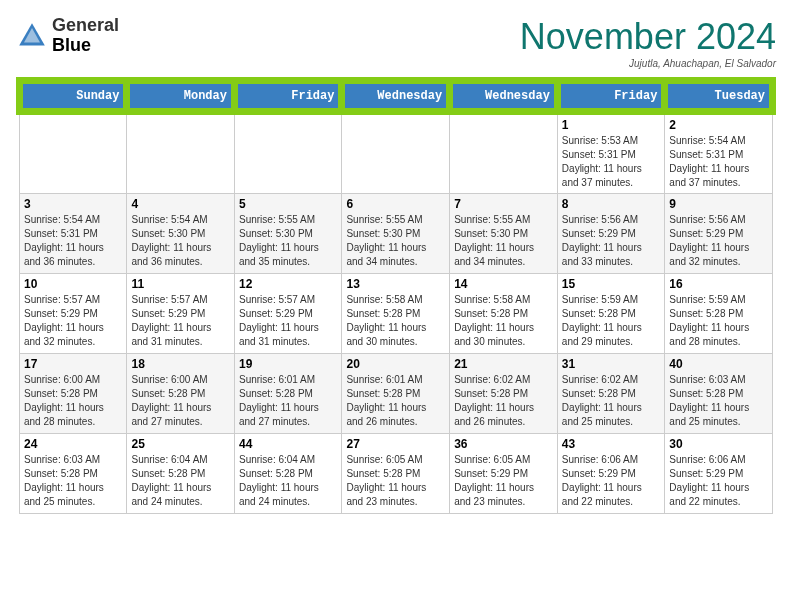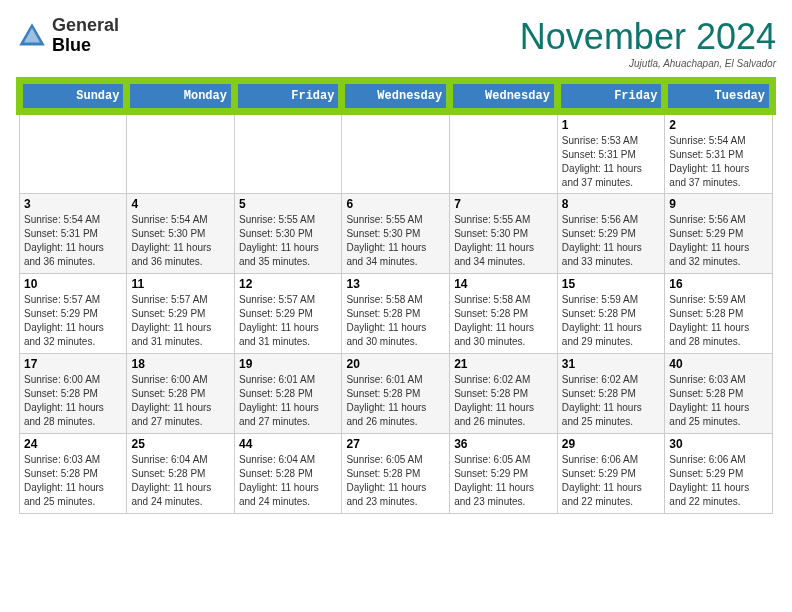--- a/index.html
+++ b/index.html
@@ -239,21 +239,21 @@
         </td>
         <td>
           <span class="day-num">27</span>
           <div class="day-info">Sunrise: 6:05 AM<br>Sunset: 5:28 PM<br>Daylight: 11 hours and 23 minutes.</div>
         </td>
         <td>
           <span class="day-num">36</span>
           <div class="day-info">Sunrise: 6:05 AM<br>Sunset: 5:29 PM<br>Daylight: 11 hours and 23 minutes.</div>
         </td>
         <td>
-          <span class="day-num">29</span>
+          <span class="day-num">43</span>
           <div class="day-info">Sunrise: 6:06 AM<br>Sunset: 5:29 PM<br>Daylight: 11 hours and 22 minutes.</div>
         </td>
         <td>
           <span class="day-num">30</span>
           <div class="day-info">Sunrise: 6:06 AM<br>Sunset: 5:29 PM<br>Daylight: 11 hours and 22 minutes.</div>
         </td>
       </tr>
     </tbody>
 </table>
 

